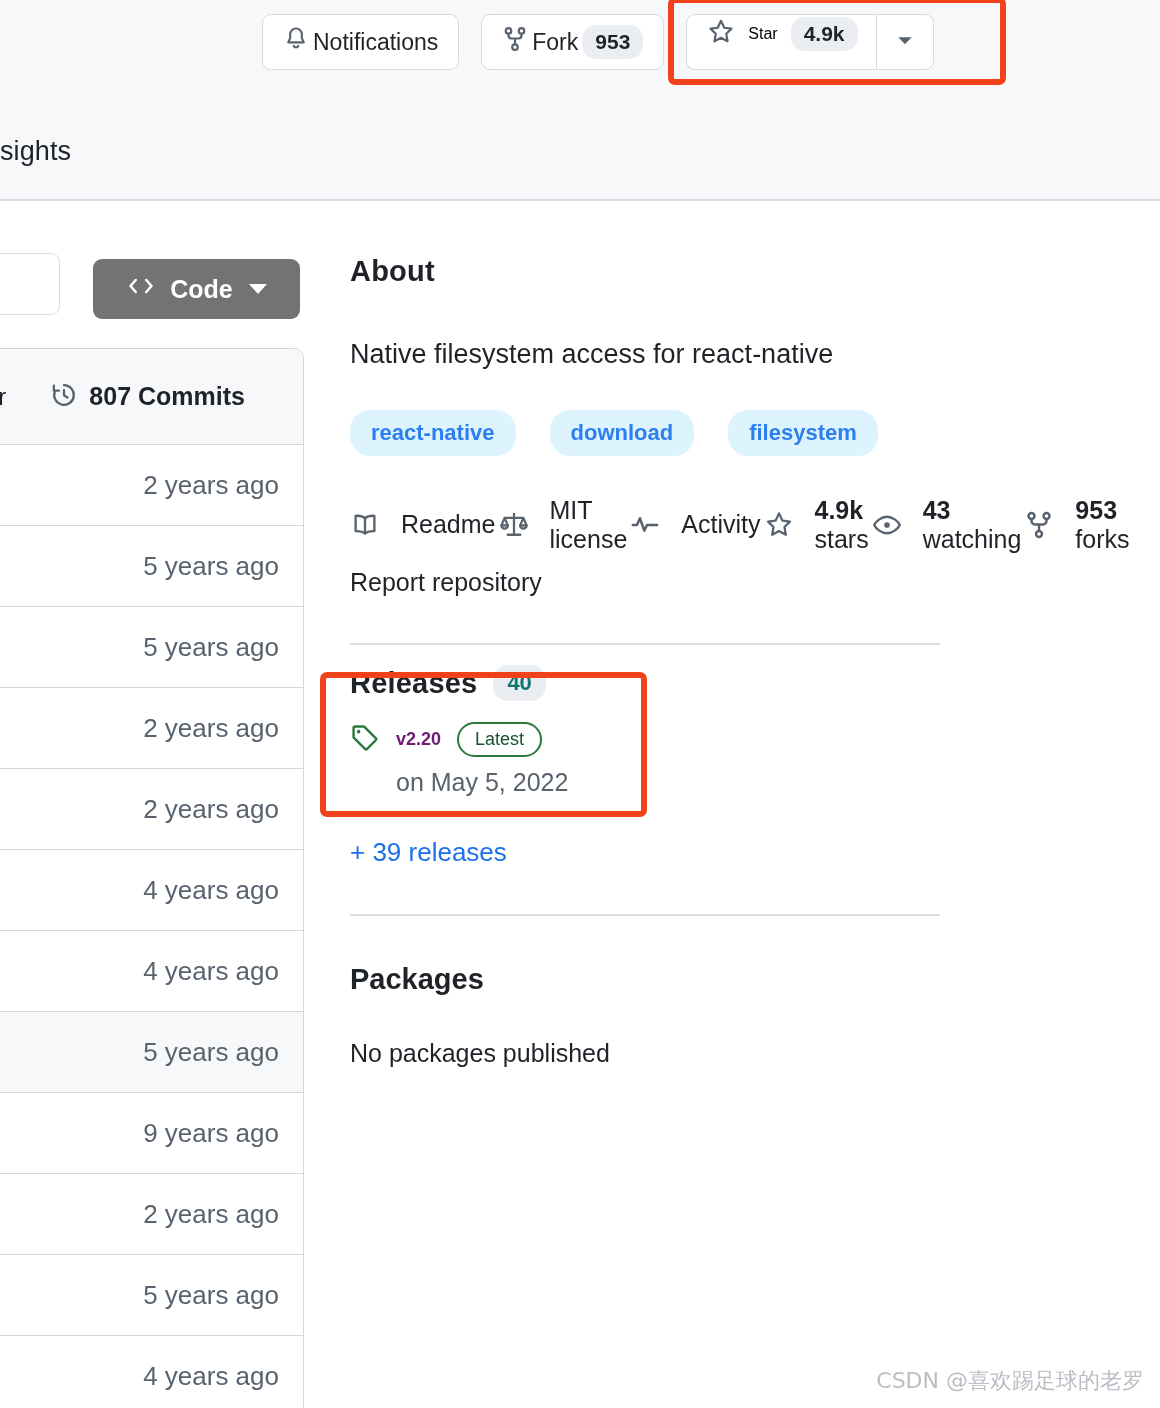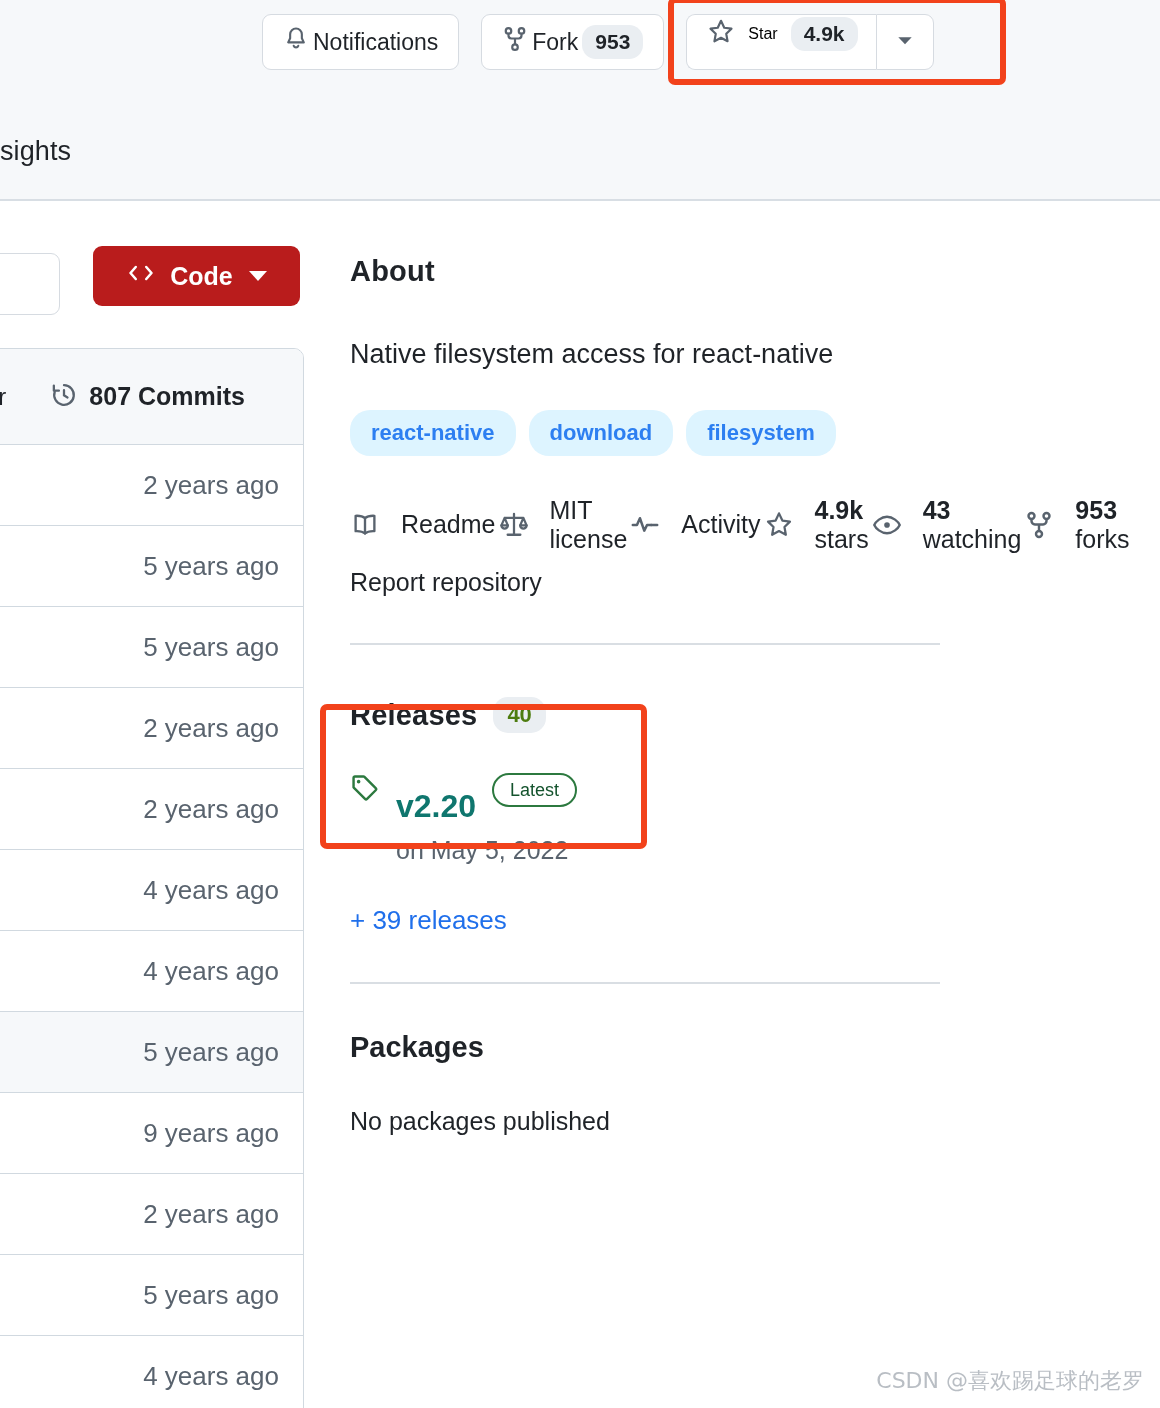--- a/index.html
+++ b/index.html
@@ -59,23 +59,23 @@
     font-size: 27px; color: #1f2328; letter-spacing: .1px;
   }
 
   
   .search-frag {
     position: absolute; left: -62px; top: 253px;
     width: 122px; height: 62px;
     background: #fff; border: 1px solid #d6dbe1; border-radius: 9px;
   }
   .code-btn {
-    position: absolute; left: 93px; top: 246px;
+    position: absolute; left: 93px; top: 259px;
     width: 207px; height: 60px;
-    background: #b91c1c; border-radius: 9px;
+    background: #737373; border-radius: 9px;
     display: flex; align-items: center; justify-content: center; gap: 14px;
     color: #ffffff; font-size: 25px; font-weight: 700;
   }
   .code-caret {
     width: 0; height: 0; margin-left: 2px;
     border-left: 9px solid transparent; border-right: 9px solid transparent;
     border-top: 10px solid #ffffff;
   }
 
   
@@ -105,45 +105,45 @@
     padding-left: 0; width: 120px; overflow: hidden;
     white-space: nowrap; direction: rtl; text-align: left;
   }
   .fage { font-size: 26px; color: #59636e; white-space: nowrap; }
 
   
   .sidebar { position: absolute; left: 350px; top: 255px; width: 600px; }
   .sb-h2 { font-size: 29px; font-weight: 700; color: #1f2328; letter-spacing: .2px; }
   .sb-desc { margin-top: 49px; font-size: 27px; color: #1f2328; line-height: 1.3; }
 
-  .topics { display: flex; gap: 13px; margin-top: 38px; }
+  .topics { display: flex; gap: 34px; margin-top: 38px; }
   .topic {
     background: #ddf4ff; color: #2d7ff1;
     border-radius: 20px; padding: 8px 21px;
     font-size: 22px; font-weight: 600; line-height: 1.35;
   }
 
   .meta { margin-top: 40px; display: flex; flex-direction: row; gap: 3px; }
   .meta-row { display: flex; align-items: center; height: 58px; gap: 21px; }
   .meta-ico { width: 30px; display: flex; align-items: center; justify-content: center; color: #59636e; }
   .meta-txt { font-size: 25px; color: #1f2328; }
   .meta-txt b { font-weight: 700; }
   .meta-plain { font-size: 25px; color: #1f2328; margin-top: 14px; }
 
   .divider { height: 2px; background: #d9dee3; margin: 46px 0 0 0; width: 590px; }
 
-  .rel-head { display: flex; align-items: center; gap: 16px; margin-top: 52px; }
+  .rel-head { display: flex; align-items: center; gap: 16px; margin-top: 20px; }
   .badge-count {
-    background: #eaeef2; color: #4d7c0f; border-radius: 15px;
+    background: #eaeef2; color: #0f766e; border-radius: 15px;
     padding: 4px 14px; font-size: 22px; font-weight: 600; line-height: 1.3;
   }
 
   .rel-card { position: relative; margin-top: 21px; width: 300px; }
   .rel-line1 { display: flex; align-items: center; gap: 16px; }
-  .rel-tag { font-size: 32px; font-weight: 700; color: #0f766e; margin-top: 34px; }
+  .rel-tag { font-size: 18px; font-weight: 700; color: #701a75; }
   .latest-pill {
     border: 2px solid #2c793f; color: #14532d;
     border-radius: 20px; padding: 3px 16px;
     font-size: 18px; font-weight: 400; line-height: 1.35;
   }
   .rel-date { font-size: 25px; color: #59636e; margin-top: 11px; margin-left: 46px; }
   .hl-rel {
     position: absolute; left: -30px; top: -50px;
     width: 327px; height: 145px;
     border: 6px solid #f2421b; border-radius: 7px;

